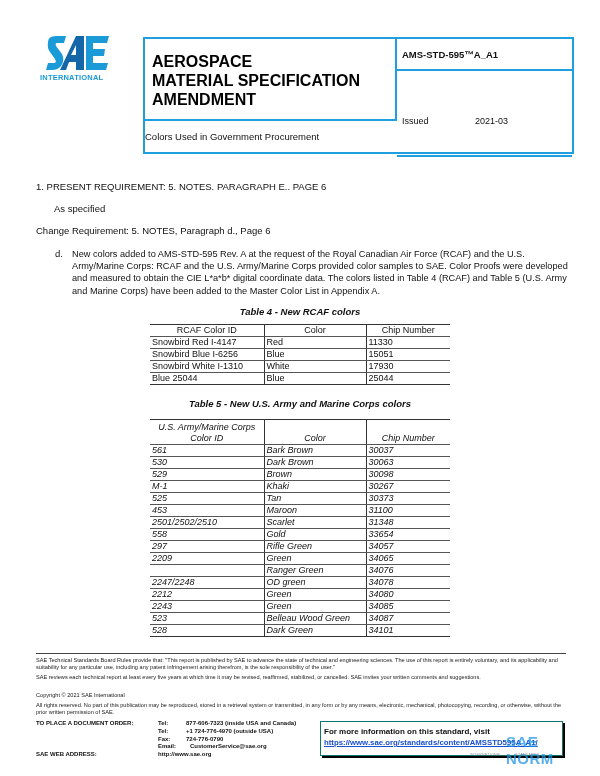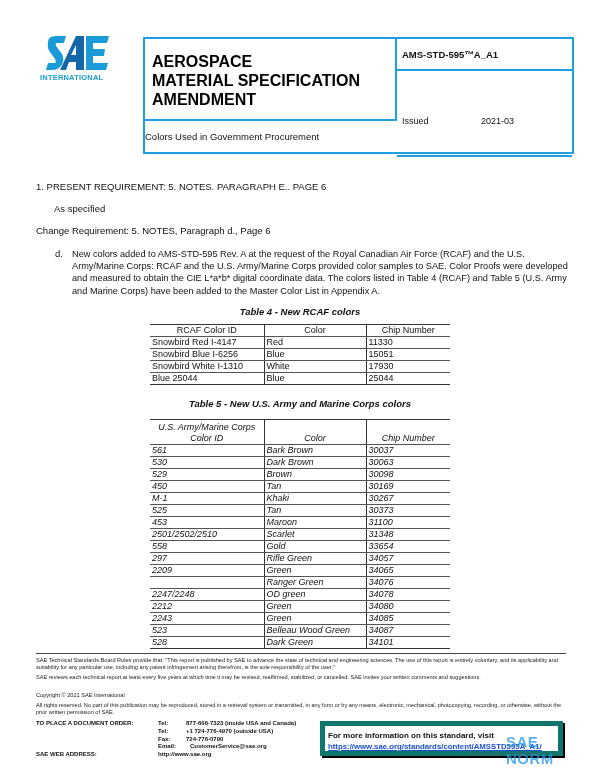--- a/index.html
+++ b/index.html
@@ -9,21 +9,21 @@
     
     .logo { position: absolute; left: 40px; top: 36px; width: 95px; height: 50px; }
     .logo-mark { position: absolute; left: 6px; top: 0; width: 64px; height: 34px; }
     .logo-text { position: absolute; left: 0; top: 37px; font-size: 7.5px; font-weight: bold; color: #1a9ad7; letter-spacing: 0.2px; }
 
     
     .hdr-box { position: absolute; left: 143px; top: 37px; width: 431px; height: 117px; border: 2px solid #1ea0e0; }
     .hdr-title { position: absolute; left: 0; top: 0; width: 252px; height: 82px; border-right: 2px solid #1ea0e0; border-bottom: 2px solid #1ea0e0; padding: 13px 1px 0 7px; font-size: 16px; font-weight: bold; line-height: 19px; color: #000; }
     .hdr-docno { position: absolute; left: 252px; top: 0; width: 175px; height: 32px; border-bottom: 2px solid #1ea0e0; padding: 10px 0 0 5px; font-size: 9.5px; font-weight: bold; }
     .hdr-issued { position: absolute; left: 252px; top: 32px; width: 175px; height: 50px; border-bottom: 2px solid #1ea0e0; padding: 9px 0 0 5px; font-size: 9px; margin-top: 36px; }
-    .hdr-issued .val { position: absolute; left: 84px; top: 9px; }
+    .hdr-issued .val { position: absolute; left: 78px; top: 9px; }
     .hdr-subtitle { position: absolute; left: 0; top: 82px; width: 427px; height: 31px; text-align: left; padding-top: 10px; font-size: 9.5px; }
 
     
     .txt { position: absolute; font-size: 9.5px; line-height: 12px; white-space: nowrap; }
     .para { position: absolute; left: 72px; top: 248px; width: 500px; font-size: 9.2px; line-height: 12.2px; }
     .para-label { position: absolute; left: 55px; top: 248px; font-size: 9.5px; }
 
     .tbl-title { position: absolute; left: 0; width: 600px; text-align: center; font-size: 9.5px; font-weight: bold; font-style: italic; }
 
     
@@ -34,21 +34,21 @@
     table.data tr:last-child td { border-bottom: 1.5px solid #333; }
     table.data th + th, table.data td + td { border-left: 1px solid #333; }
     table.t5 th { height: 25px; vertical-align: bottom; line-height: 11px; }
 
     
     .foot-rule { position: absolute; left: 36px; top: 653px; width: 530px; border-top: 1px solid #444; }
     .foot { position: absolute; left: 36px; width: 530px; font-size: 5.6px; line-height: 7.3px; color: #222; }
     .order-lbl { position: absolute; left: 36px; font-size: 6px; font-weight: bold; }
     .order-col { position: absolute; font-size: 6px; line-height: 7.8px; }
     .order-col.bold { font-weight: bold; }
-    .info-box { position: absolute; left: 320px; top: 721px; width: 243px; height: 35px; border: 5px solid #0f766e; box-shadow: 2px 2px 0 #000; padding: 4px 0 0 3px; font-size: 8px; font-weight: bold; line-height: 11px; }
+    .info-box { position: absolute; left: 320px; top: 721px; width: 243px; height: 35px; border: 1px solid #0f766e; box-shadow: 2px 2px 0 #000; padding: 4px 0 0 3px; font-size: 8px; font-weight: bold; line-height: 11px; }
     .info-box a { display: block; font-weight: bold; color: #1a4fd0; text-decoration: underline; font-size: 7.8px; }
 
     .watermark { position: absolute; left: 470px; top: 733px; width: 120px; height: 30px; opacity: 0.75; }
     .wm-text { position: absolute; left: 36px; top: 0; font-size: 15px; font-weight: bold; color: #2196e6; letter-spacing: 0.5px; }
     .wm-sub { position: absolute; left: 0; top: 20px; font-size: 3.5px; color: #666; letter-spacing: 0.3px; }
   </style>
 </head>
 <body>
 
 <div class="logo">
@@ -143,25 +143,20 @@
         <td>530</td>
         <td>Dark Brown</td>
         <td>30063</td>
       </tr>
       <tr>
         <td>529</td>
         <td>Brown</td>
         <td>30098</td>
       </tr>
       <tr>
-        <td>450</td>
-        <td>Tan</td>
-        <td>30169</td>
-      </tr>
-      <tr>
         <td>M-1</td>
         <td>Khaki</td>
         <td>30267</td>
       </tr>
       <tr>
         <td>525</td>
         <td>Tan</td>
         <td>30373</td>
       </tr>
       <tr>

